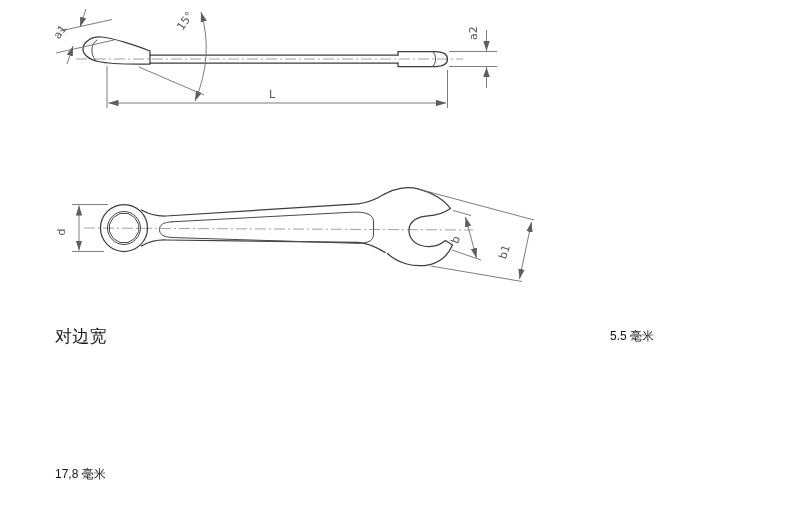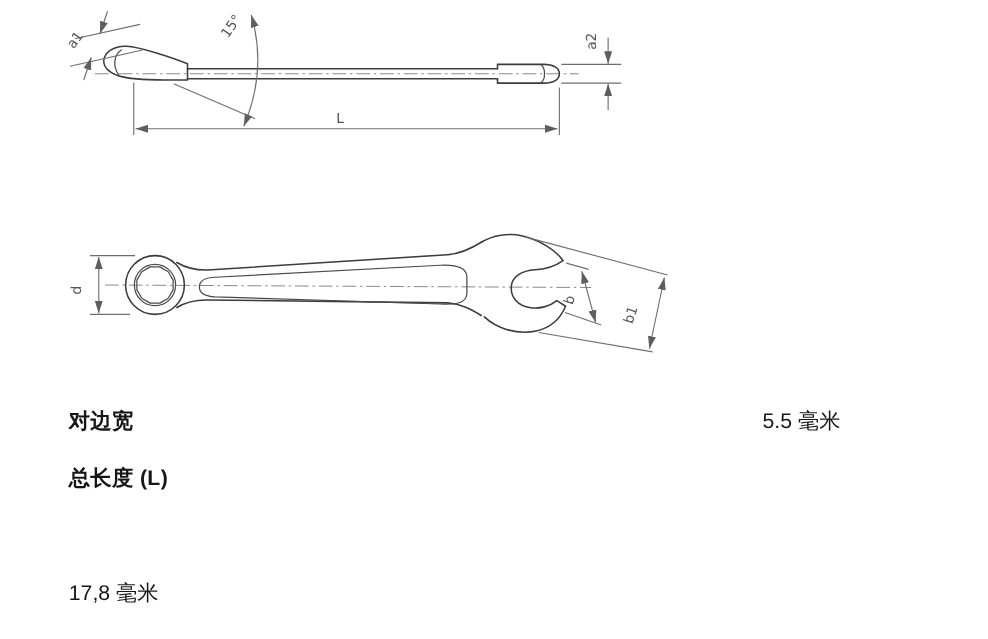--- a/index.html
+++ b/index.html
@@ -6,22 +6,22 @@
   body{width:790px;height:511px;overflow:hidden;font-family:"Liberation Sans",sans-serif;color:#161616;}
   .drawing-wrap{width:790px;height:305px;}
   svg{display:block;}
   .ol{stroke:#3d3d3d;stroke-width:1.25;fill:none;stroke-linecap:round;stroke-linejoin:round;}
   .ol2{stroke:#4a4a4a;stroke-width:1;fill:none;stroke-linecap:round;stroke-linejoin:round;}
   .dim{stroke:#6e6e6e;stroke-width:0.9;fill:none;}
   .cl{stroke:#8a8a8a;stroke-width:0.8;fill:none;stroke-dasharray:11 3 2 3;}
   .dlab{font-family:"DejaVu Sans",sans-serif;font-size:11px;fill:#555;}
   .specs{padding-top:8px;}
   .spec-row{display:grid;grid-template-columns:555px auto;align-items:center;height:46px;padding-left:55px;}
-  .spec-label{font-size:17px;font-weight:700;letter-spacing:.3px;}
-  .spec-value{font-size:17px;font-weight:500;}
+  .spec-label{font-size:17px;font-weight:400;letter-spacing:.3px;}
+  .spec-value{font-size:12px;font-weight:500;}
 </style>
 </head>
 <body>
 
 <div class="drawing-wrap">
 <svg width="790" height="305" viewBox="0 0 790 305" xmlns="http://www.w3.org/2000/svg">
   <defs>
     <marker id="arr" orient="auto-start-reverse" markerWidth="11" markerHeight="8" refX="10" refY="4" markerUnits="userSpaceOnUse">
       <path d="M0,0.8 L10,4 L0,7.2 Z" fill="#5e5e5e"></path>
     </marker>
@@ -104,20 +104,19 @@
   </g>
 </svg>
 </div>
 
 <div class="specs">
   <div class="spec-row">
     <span class="spec-label">对边宽</span>
     <span class="spec-value">5.5 毫米</span>
   </div>
   <div class="spec-row">
-    <span class="spec-label">总长度 (L)</span>
   </div>
   <div class="spec-row">
   </div>
   <div class="spec-row">
     <span class="spec-value">17,8 毫米</span>
   </div>
 </div>
 
 </body></html>

